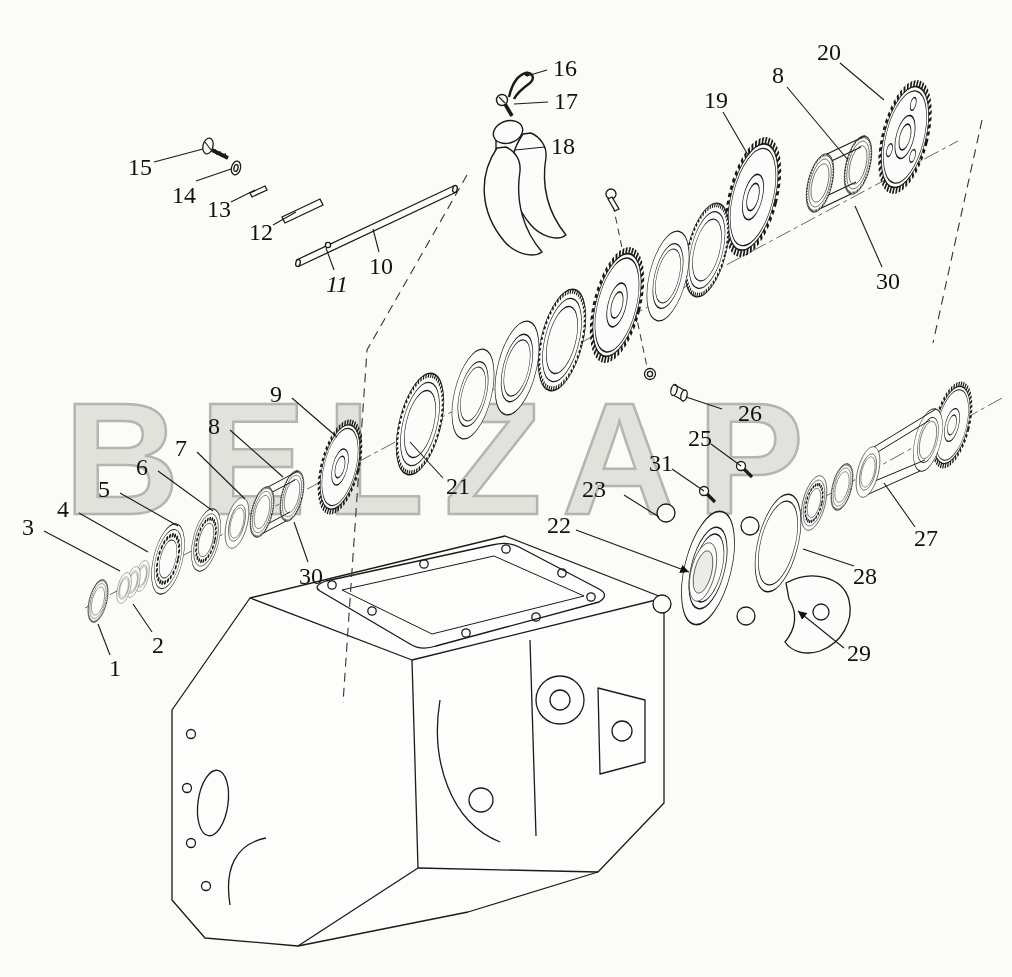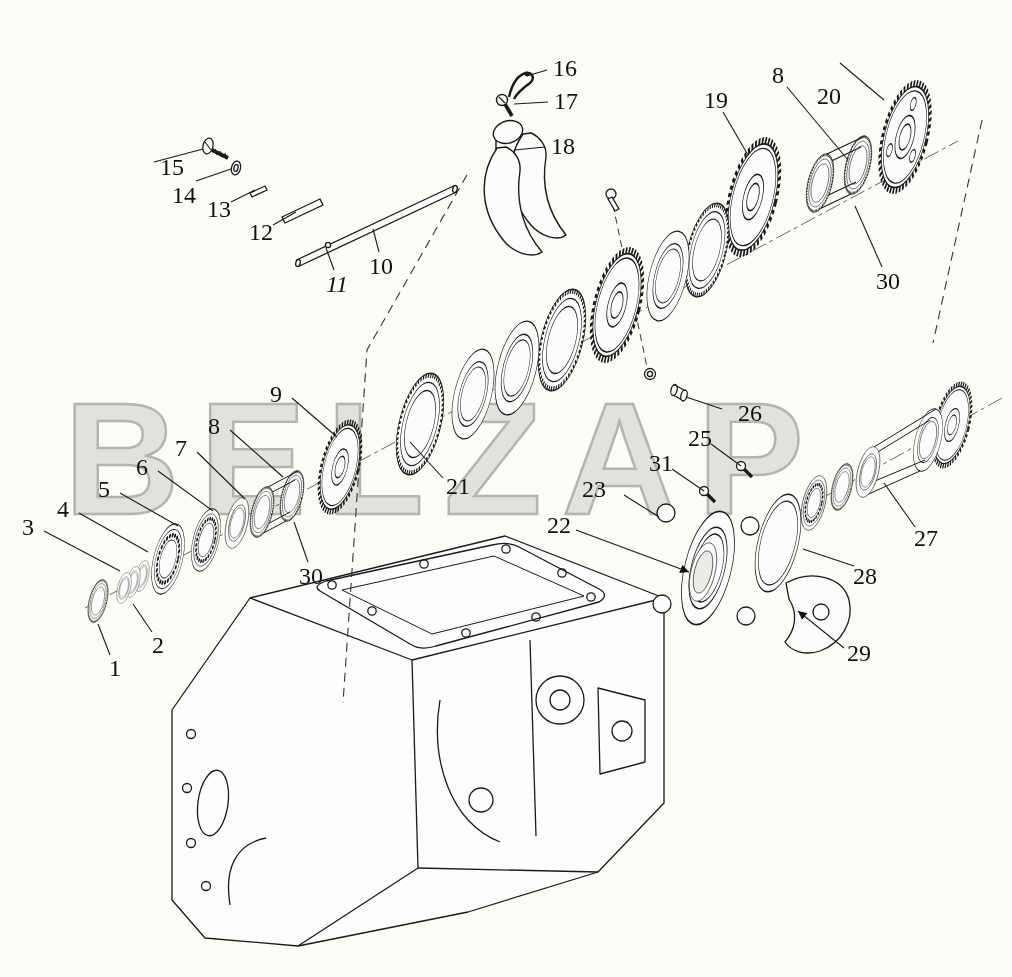--- a/index.html
+++ b/index.html
@@ -236,27 +236,27 @@
     <div class="part-label" style="left: 181px; top: 448px;">7</div>
     <div class="part-label" style="left: 214px; top: 426px;">8</div>
     <div class="part-label" style="left: 276px; top: 394px;">9</div>
     <div class="part-label" style="left: 311px; top: 576px;">30</div>
     <div class="part-label" style="left: 458px; top: 486px;">21</div>
     <div class="part-label" style="left: 337px; top: 284px; font-style: italic;">11</div>
     <div class="part-label" style="left: 381px; top: 266px;">10</div>
     <div class="part-label" style="left: 261px; top: 232px; text-align: right;">12</div>
     <div class="part-label" style="left: 219px; top: 209px;">13</div>
     <div class="part-label" style="left: 184px; top: 187px; margin-top: 8px;">14</div>
-    <div class="part-label" style="left: 140px; top: 167px; margin-left: 32px;">15</div>
+    <div class="part-label" style="left: 140px; top: 167px;">15</div>
     <div class="part-label" style="left: 565px; top: 68px; text-align: center;">16</div>
     <div class="part-label" style="left: 566px; top: 101px;">17</div>
     <div class="part-label" style="left: 563px; top: 146px;">18</div>
     <div class="part-label" style="left: 716px; top: 100px;">19</div>
     <div class="part-label" style="left: 778px; top: 75px;">8</div>
-    <div class="part-label" style="left: 829px; top: 52px; margin-top: 44px;">20</div>
+    <div class="part-label" style="left: 829px; top: 52px;">20</div>
     <div class="part-label" style="left: 888px; top: 281px;">30</div>
     <div class="part-label" style="left: 737px; top: 413px; margin-left: 13px;">26</div>
     <div class="part-label" style="left: 700px; top: 438px;">25</div>
     <div class="part-label" style="left: 661px; top: 463px;">31</div>
     <div class="part-label" style="left: 594px; top: 489px;">23</div>
     <div class="part-label" style="left: 559px; top: 525px;">22</div>
     <div class="part-label" style="left: 926px; top: 538px;">27</div>
     <div class="part-label" style="left: 865px; top: 576px;">28</div>
     <div class="part-label" style="left: 859px; top: 653px; text-align: center;">29</div>
   </div>

